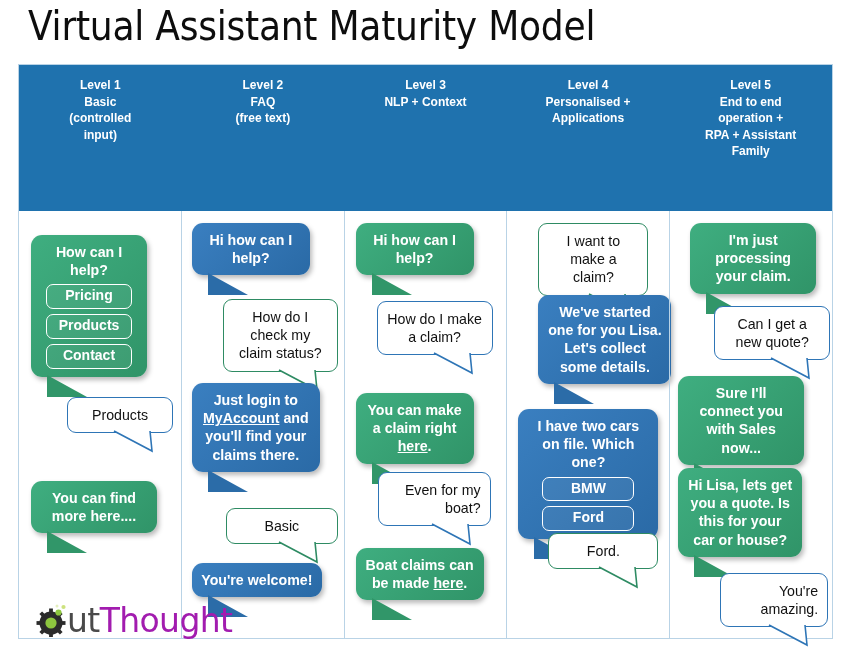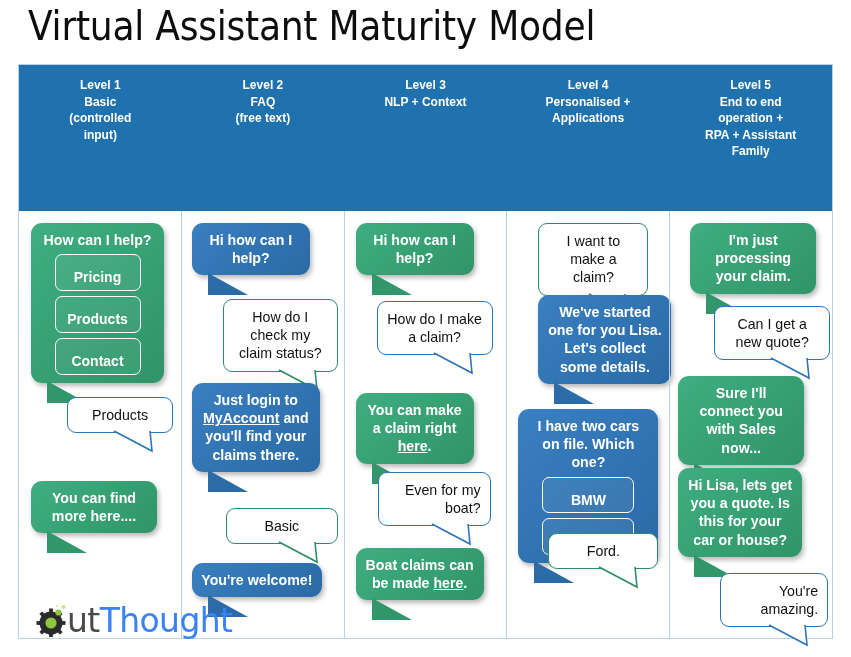--- a/index.html
+++ b/index.html
@@ -132,21 +132,21 @@
     overflow: visible;
   }
   .tail-out svg { display: block; overflow: visible; }
 
   
   .chip {
     display: block;
     margin: 5px auto 0 auto;
     border: 1.6px solid #ffffff;
     border-radius: 7px;
-    padding: 14px 10px 3px 10px;
+    padding: 2px 10px 3px 10px;
     font-size: 14px;
     font-weight: bold;
     color: #ffffff;
     text-align: center;
     width: 86px;
     box-sizing: border-box;
     background: rgba(255,255,255,0.06);
   }
   .chip.wide { width: 92px; }
 
@@ -162,21 +162,21 @@
     height: 46px;
   }
   #logo .gear { width: 34px; height: 34px; position: relative; margin-right: -3px; }
   #logo .word {
     font-size: 33px;
     font-family: "DejaVu Sans", sans-serif;
     letter-spacing: -0.6px;
     line-height: 1;
   }
   #logo .w-ut { color: #4a4a4a; }
-  #logo .w-thought { color: #3b82f6; }
+  #logo .w-thought { color: #a21caf; }
 </style>
 </head>
 <body>
 
 <div id="page-title">Virtual Assistant Maturity Model</div>
 
 <div id="matrix">
 
   <div id="header-row">
     <div class="header-cell">
@@ -204,21 +204,21 @@
       <div>End to end</div>
       <div>operation +</div>
       <div>RPA + Assistant</div>
       <div>Family</div>
     </div>
   </div>
 
   <div id="body-row">
 
     <div class="body-cell">
-      <div class="bubble bot green" style="left:12px; top:12px; width:133px;">
+      <div class="bubble bot green" style="left:12px; top:24px; width:116px;">
         <span class="btxt">How can I help?</span>
         <span class="chip">Pricing</span>
         <span class="chip">Products</span>
         <span class="chip">Contact</span>
       </div>
 
       <div class="bubble user oblue" style="left:48px; top:186px; width:106px;">
         <span class="btxt">Products</span>
         <span class="tail-out">
           <svg width="46" height="24" viewBox="0 0 46 24">

